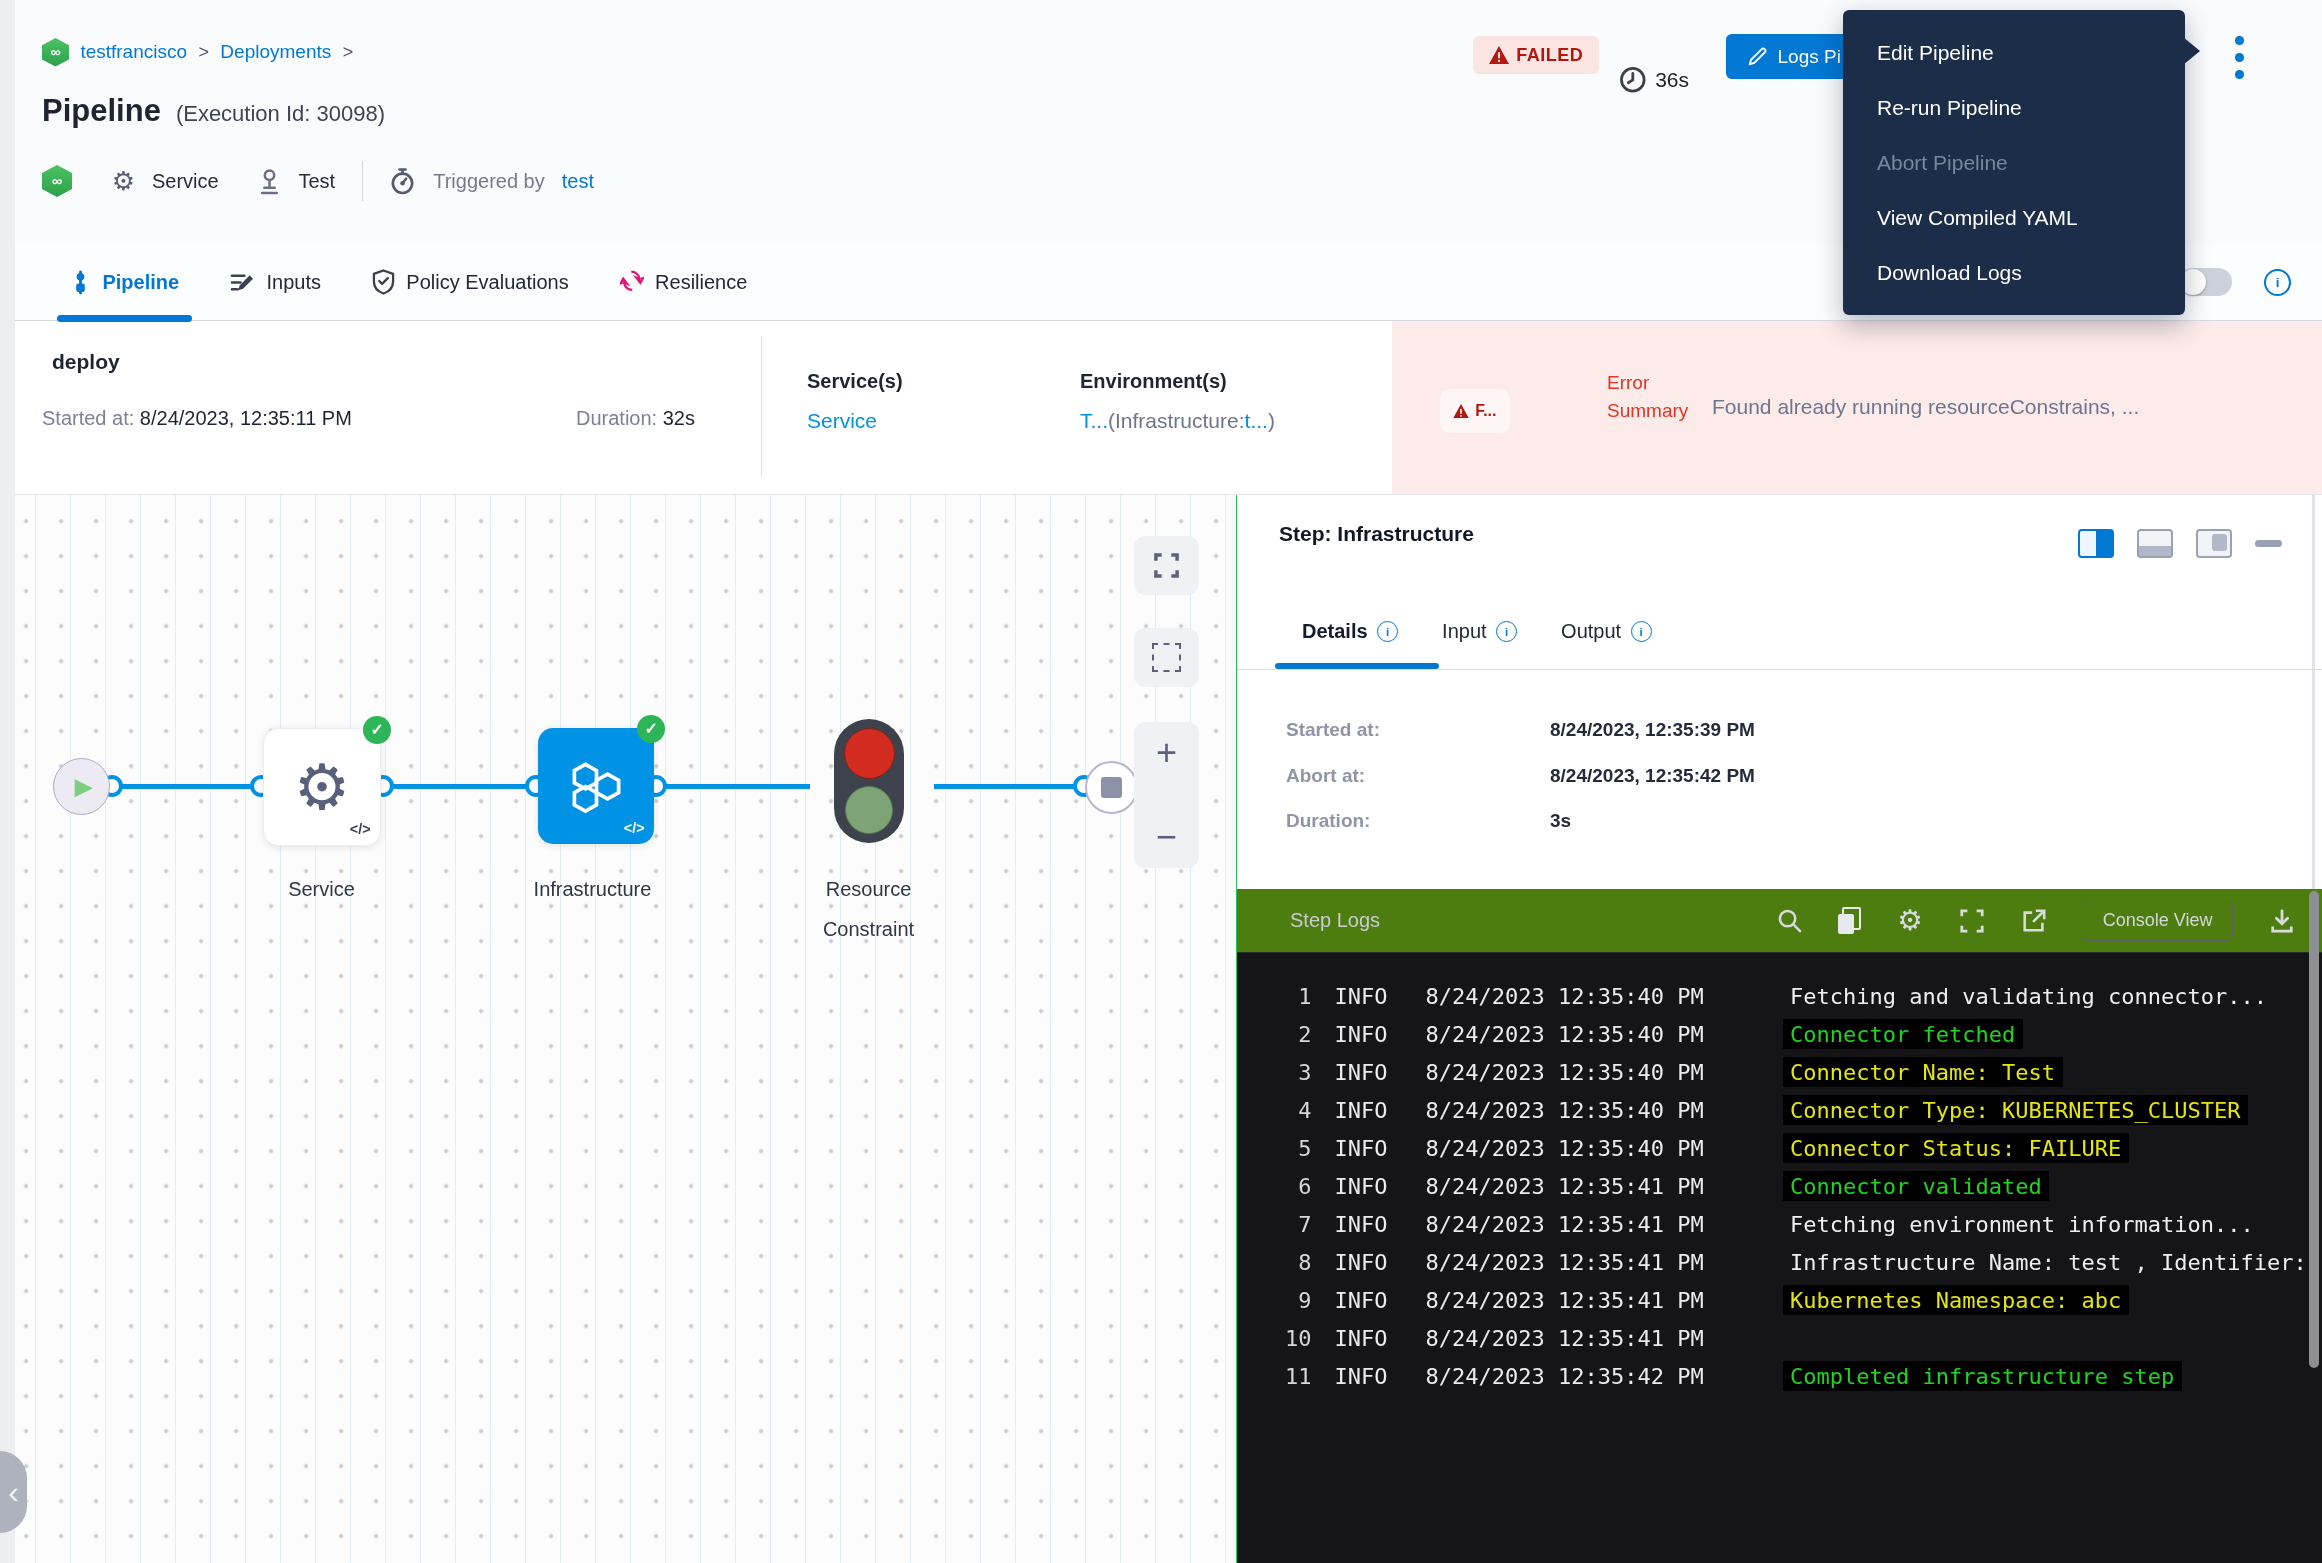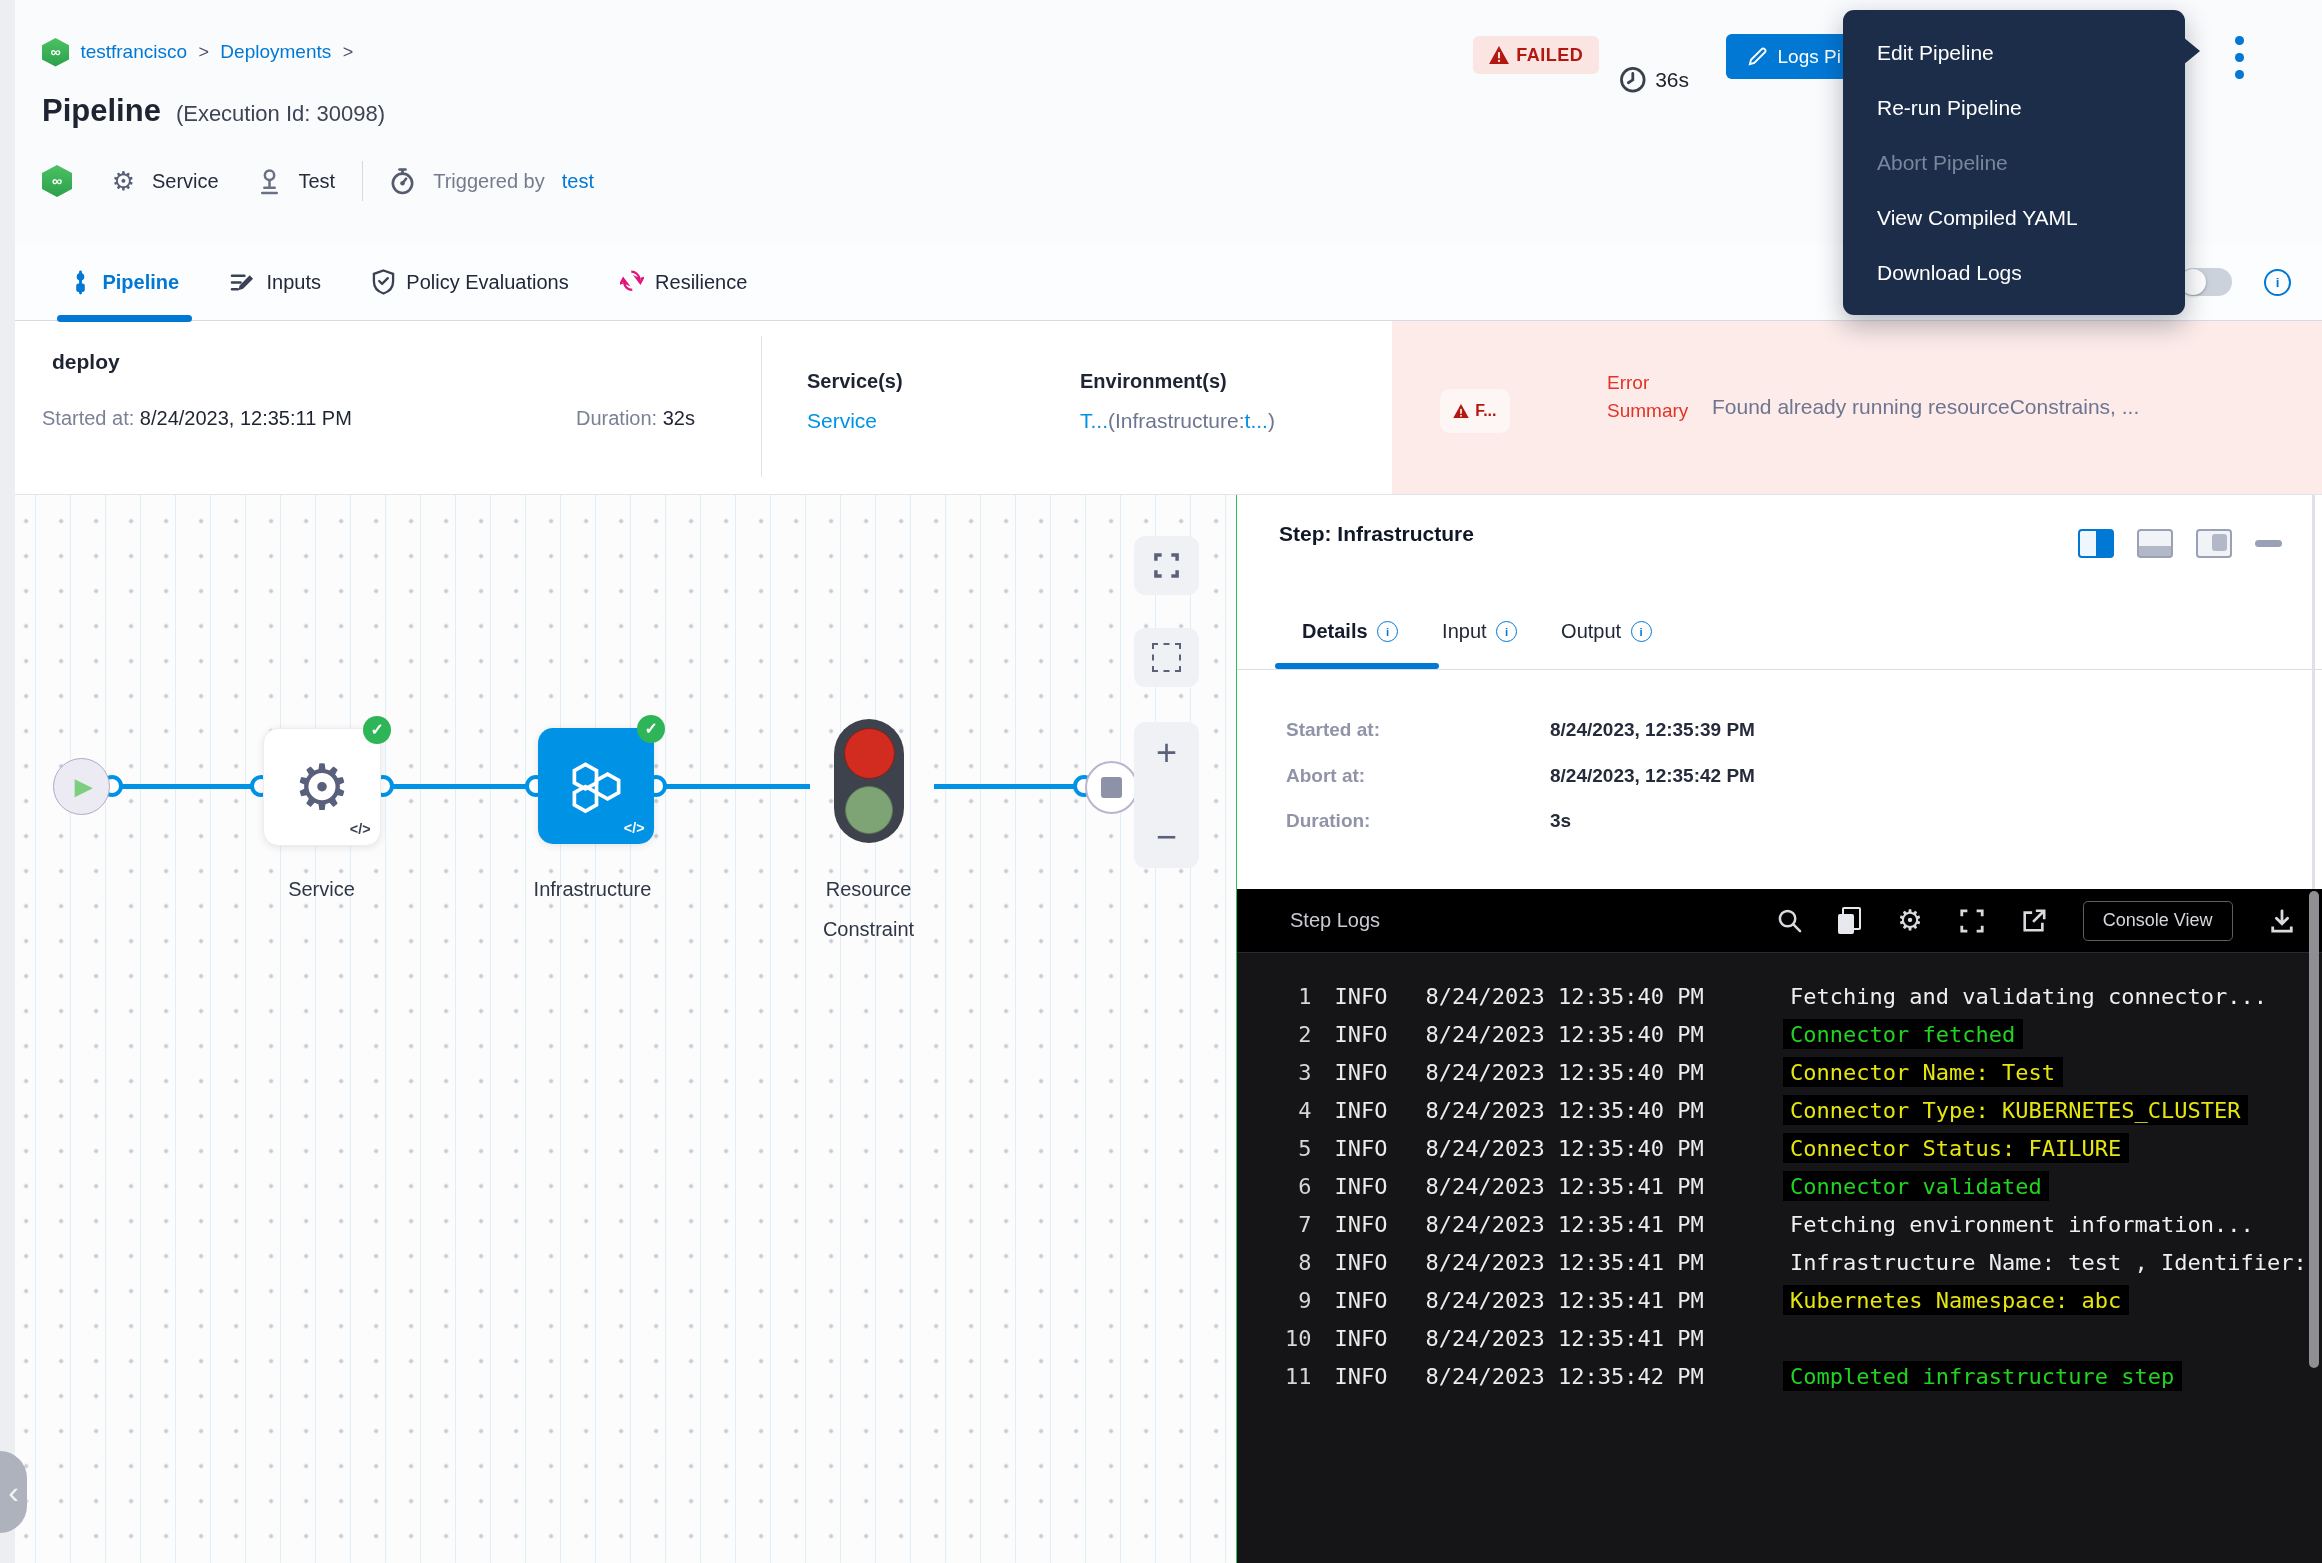--- a/index.html
+++ b/index.html
@@ -35,21 +35,21 @@
   .failed-badge span{color:#b41710;font-weight:bold;font-size:18px;letter-spacing:0.5px;}
   .dur-chip{left:1619px;top:38px;display:flex;align-items:center;gap:8.6px;margin-top:28px;}
   .dur-chip span{font-size:21px;color:#22222c;}
   .edit-btn{left:1726px;top:34px;width:166px;height:45px;background:#0278d5;border-radius:5.7px;
             display:flex;align-items:center;gap:9.5px;padding-left:21px;box-sizing:border-box;
             color:#fff;font-size:19px;z-index:4;}
   .kebab{left:2235px;top:36px;width:9.5px;display:flex;flex-direction:column;gap:8.6px;z-index:2;}
   .kebab i{width:8.6px;height:8.6px;border-radius:50%;background:#0278d5;}
 
   
-  .menu{left:1843px;top:9.5px;width:342px;background:#1c2d4a;border-radius:11px;z-index:50;
+  .menu{left:1843px;top:9.5px;width:342px;background:#1c2d4a;border-radius:6px;z-index:50;
         padding:15px 0;box-shadow:0 9.5px 27px rgba(10,20,40,.3);}
   .menu:after{content:'';position:absolute;right:-15px;top:27px;border-top:14.3px solid transparent;
         border-bottom:14.3px solid transparent;border-left:17px solid #1c2d4a;}
   .menu-item{height:55px;line-height:55px;padding-left:34px;font-size:21px;color:#fff;}
   .menu-item.disabled{color:#77879c;}
 
   
   .tabbar{left:0;top:244px;width:2323px;height:77px;background:#fcfdfe;border-bottom:1.9px solid #d8dae3;
           display:flex;align-items:center;padding-left:70px;gap:51px;box-sizing:border-box;z-index:1;}
   .tab{display:flex;align-items:center;gap:11.4px;font-size:20px;color:#22283a;height:100%;position:relative;}
@@ -136,21 +136,21 @@
   .step-tab{display:flex;align-items:center;gap:9.5px;font-size:20px;color:#22283a;height:100%;position:relative;}
   .step-tab.active{font-weight:bold;color:#161c2d;}
   .step-tab.active:after{content:'';position:absolute;left:-27px;width:164px;bottom:0;height:5.7px;
                          border-radius:3.8px;background:#0278d5;}
   .d-row{position:absolute;font-size:19px;}
   .d-label{color:#9094a6;font-weight:bold;}
   .d-value{position:absolute;left:264px;top:0;color:#252b3a;font-weight:bold;white-space:nowrap;}
 
   
   .logs{position:absolute;left:0;top:394px;width:1086px;height:675px;background:#151517;overflow:hidden;}
-  .logs-head{position:absolute;left:0;top:0;right:0;height:63px;background:#000000;border-bottom:1px solid #2a2a2e;
+  .logs-head{position:absolute;left:0;top:0;right:0;height:63px;background:#4d7c0f;border-bottom:1px solid #2a2a2e;
              display:flex;align-items:center;}
   .logs-title{margin-left:53px;font-size:20px;color:#c9cad3;}
   .logs-icons{position:absolute;right:28.5px;display:flex;align-items:center;gap:36px;}
   .licon{color:#d9dade;display:flex;align-items:center;}
   .gear-l{font-size:28.5px;line-height:1;}
   .copy-ic{width:23px;height:27px;position:relative;}
   .copy-ic i{position:absolute;left:0;bottom:0;width:16px;height:20px;background:#e8e9ee;border-radius:1.9px;}
   .copy-ic b{position:absolute;right:0;top:0;width:15px;height:19px;border:2.4px solid #e8e9ee;border-radius:1.9px;}
   .console-btn{height:38px;padding:0 19px;border:1.9px solid #5c5f66;border-radius:4.8px;color:#d6d7de;
                font-size:18px;display:flex;align-items:center;}

